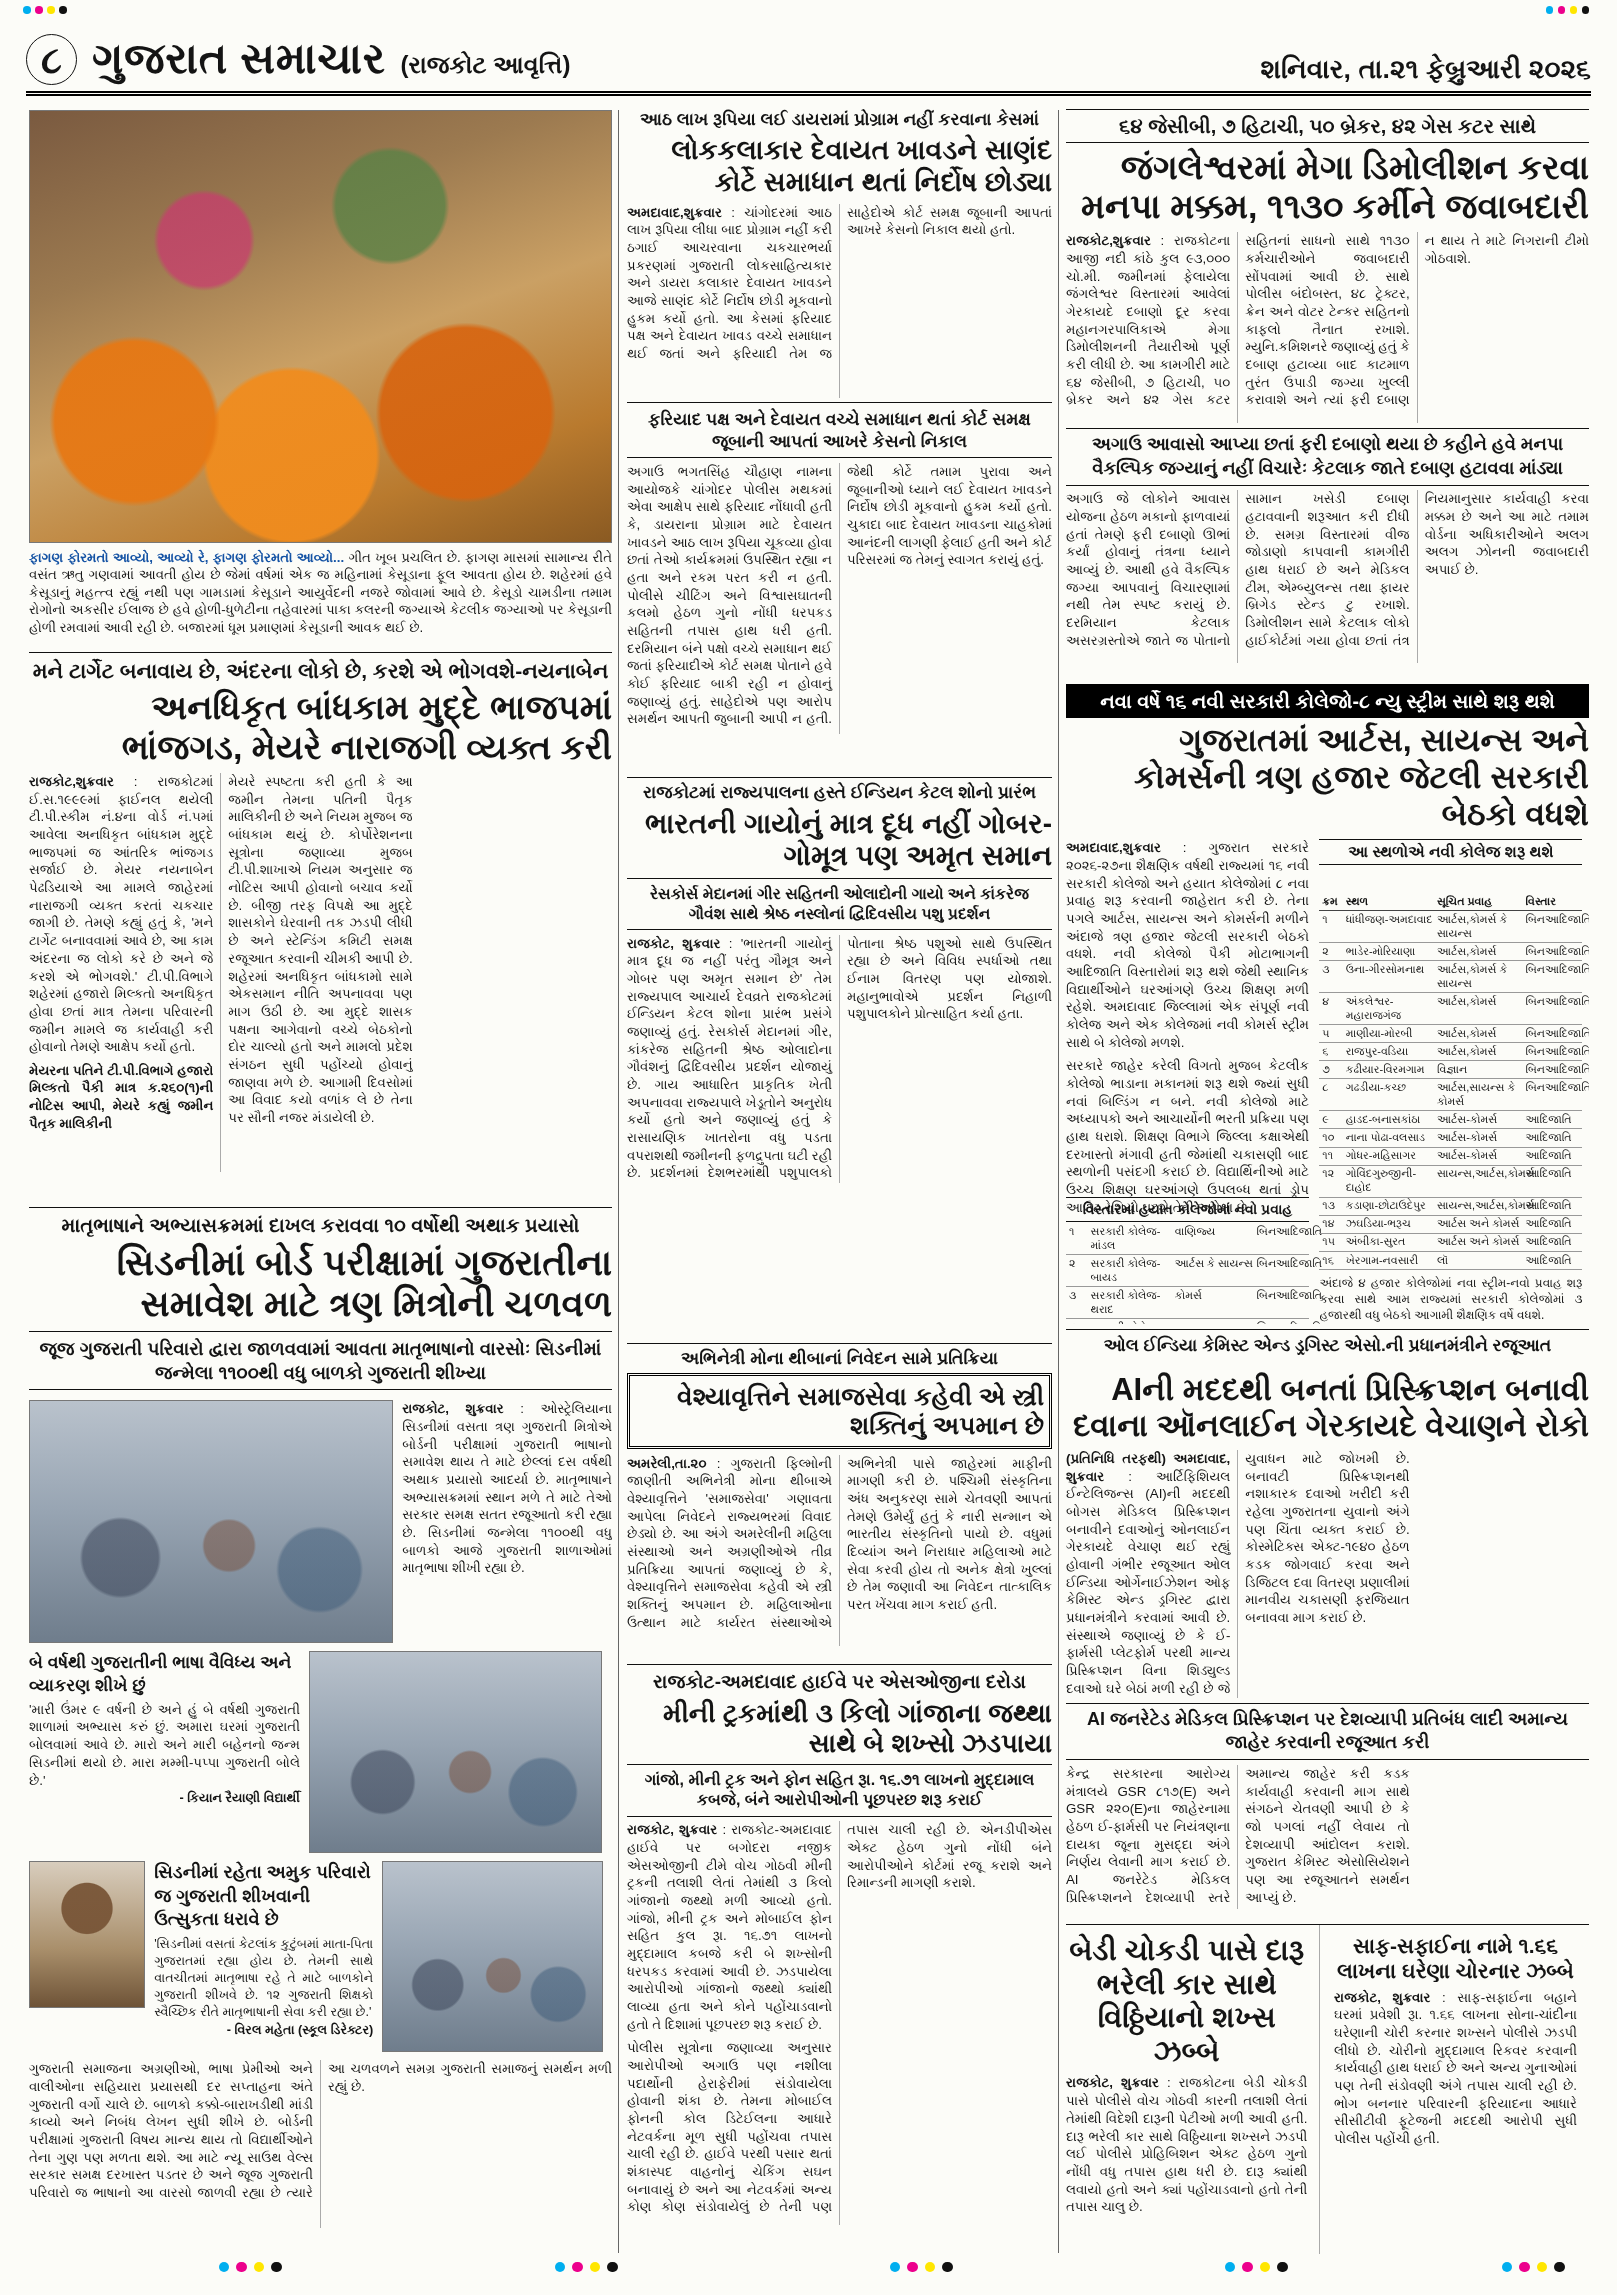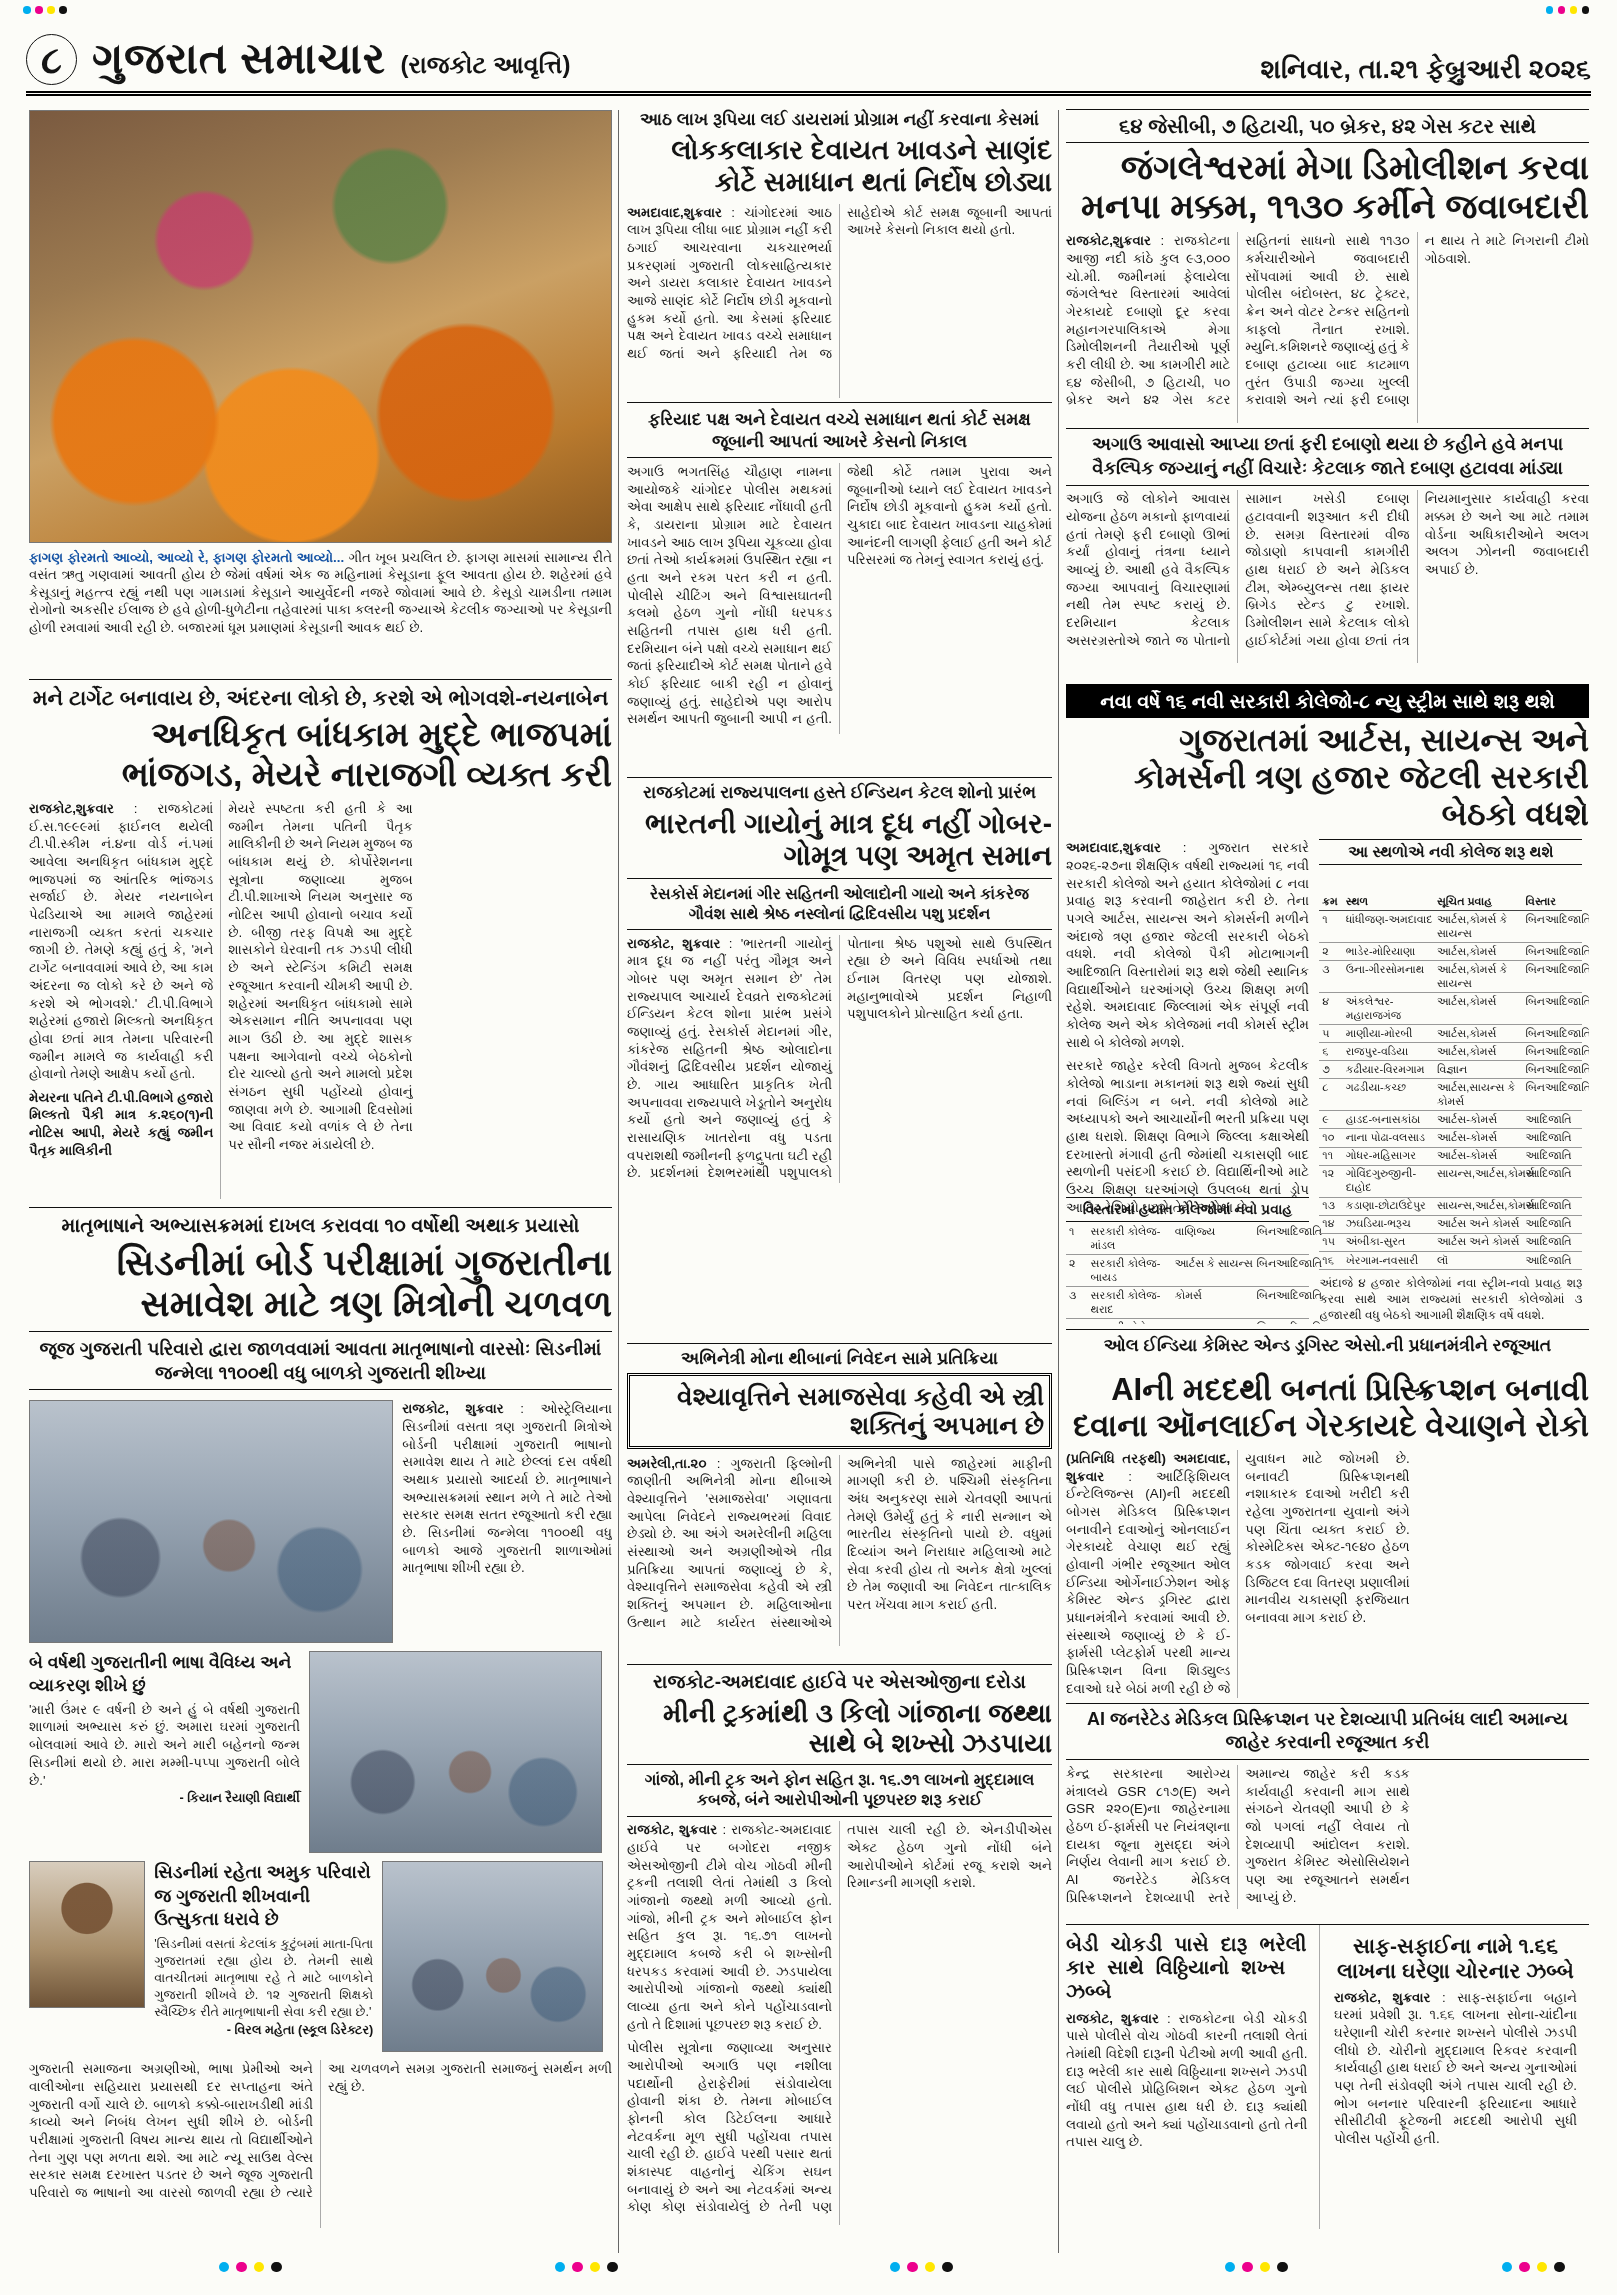--- a/index.html
+++ b/index.html
@@ -121,21 +121,21 @@
     <div class="body-text cols-3" style="height:191px;">
       <p><span class="dateline">રાજકોટ,શુક્રવાર</span> :
          <span>રાજકોટના આજી નદી કાંઠે કુલ ૯૩,૦૦૦ ચો.મી. જમીનમાં ફેલાયેલા જંગલેશ્વર વિસ્તારમાં આવેલાં ગેરકાયદે દબાણો દૂર કરવા મહાનગરપાલિકાએ મેગા ડિમોલીશનની તૈયારીઓ પૂર્ણ કરી લીધી છે. આ કામગીરી માટે ૬૪ જેસીબી, ૭ હિટાચી, ૫૦ બ્રેકર અને ૪૨ ગેસ કટર સહિતનાં સાધનો સાથે ૧૧૩૦ કર્મચારીઓને જવાબદારી સોંપવામાં આવી છે. સાથે પોલીસ બંદોબસ્ત, ૪૮ ટ્રેક્ટર, ક્રેન અને વોટર ટેન્કર સહિતનો કાફલો તૈનાત રખાશે. મ્યુનિ.કમિશનરે જણાવ્યું હતું કે દબાણ હટાવ્યા બાદ કાટમાળ તુરંત ઉપાડી જગ્યા ખુલ્લી કરાવાશે અને ત્યાં ફરી દબાણ ન થાય તે માટે નિગરાની ટીમો ગોઠવાશે.</span></p>
     </div>
     <div class="subhead" style="font-size:18px;">અગાઉ આવાસો આપ્યા છતાં ફરી દબાણો થયા છે કહીને હવે મનપા વૈકલ્પિક જગ્યાનું નહીં વિચારેઃ કેટલાક જાતે દબાણ હટાવવા માંડ્યા</div>
     <div class="body-text cols-3" style="height:173px;">
       <p>અગાઉ જે લોકોને આવાસ યોજના હેઠળ મકાનો ફાળવાયાં હતાં તેમણે ફરી દબાણો ઊભાં કર્યાં હોવાનું તંત્રના ધ્યાને આવ્યું છે. આથી હવે વૈકલ્પિક જગ્યા આપવાનું વિચારણામાં નથી તેમ સ્પષ્ટ કરાયું છે. દરમિયાન કેટલાક અસરગ્રસ્તોએ જાતે જ પોતાનો સામાન ખસેડી દબાણ હટાવવાની શરૂઆત કરી દીધી છે. સમગ્ર વિસ્તારમાં વીજ જોડાણો કાપવાની કામગીરી હાથ ધરાઈ છે અને મેડિકલ ટીમ, એમ્બ્યુલન્સ તથા ફાયર બ્રિગેડ સ્ટેન્ડ ટુ રખાશે. ડિમોલીશન સામે કેટલાક લોકો હાઈકોર્ટમાં ગયા હોવા છતાં તંત્ર નિયમાનુસાર કાર્યવાહી કરવા મક્કમ છે અને આ માટે તમામ વોર્ડના અધિકારીઓને અલગ અલગ ઝોનની જવાબદારી અપાઈ છે.</p>
     </div>
   </section>
 
-  <section class="art topline" style="left:29px;top:679px;width:583px;height:531px;">
+  <section class="art topline" style="left:29px;top:652px;width:583px;height:531px;">
     <div class="kicker" style="font-size:21px;padding-top:4.6px;">મને ટાર્ગેટ બનાવાય છે, અંદરના લોકો છે, કરશે એ ભોગવશે-નયનાબેન</div>
     <h2 class="hl" style="font-size:34px;">અનધિકૃત બાંધકામ મુદ્દે ભાજપમાં ભાંજગડ, મેયરે નારાજગી વ્યક્ત કરી</h2>
     <div class="body-text cols-3" style="height:399px;">
       <p><span class="dateline">રાજકોટ,શુક્રવાર</span> :
          <span>રાજકોટમાં ઈ.સ.૧૯૯૯માં ફાઈનલ થયેલી ટી.પી.સ્કીમ નં.૪ના વોર્ડ નં.૫માં આવેલા અનધિકૃત બાંધકામ મુદ્દે ભાજપમાં જ આંતરિક ભાંજગડ સર્જાઈ છે. મેયર નયનાબેન પેઢડિયાએ આ મામલે જાહેરમાં નારાજગી વ્યક્ત કરતાં ચકચાર જાગી છે. તેમણે કહ્યું હતું કે, 'મને ટાર્ગેટ બનાવવામાં આવે છે, આ કામ અંદરના જ લોકો કરે છે અને જે કરશે એ ભોગવશે.' ટી.પી.વિભાગે શહેરમાં હજારો મિલ્કતો અનધિકૃત હોવા છતાં માત્ર તેમના પરિવારની જમીન મામલે જ કાર્યવાહી કરી હોવાનો તેમણે આક્ષેપ કર્યો હતો.</span></p>
       <p class="inset-bold">મેયરના પતિને ટી.પી.વિભાગે હજારો મિલ્કતો પૈકી માત્ર ક.૨૬૦(૧)ની નોટિસ આપી, મેયરે કહ્યું જમીન પૈતૃક માલિકીની</p>
       <p>મેયરે સ્પષ્ટતા કરી હતી કે આ જમીન તેમના પતિની પૈતૃક માલિકીની છે અને નિયમ મુજબ જ બાંધકામ થયું છે. કોર્પોરેશનના સૂત્રોના જણાવ્યા મુજબ ટી.પી.શાખાએ નિયમ અનુસાર જ નોટિસ આપી હોવાનો બચાવ કર્યો છે. બીજી તરફ વિપક્ષે આ મુદ્દે શાસકોને ઘેરવાની તક ઝડપી લીધી છે અને સ્ટેન્ડિંગ કમિટી સમક્ષ રજૂઆત કરવાની ચીમકી આપી છે. શહેરમાં અનધિકૃત બાંધકામો સામે એકસમાન નીતિ અપનાવવા પણ માગ ઉઠી છે. આ મુદ્દે શાસક પક્ષના આગેવાનો વચ્ચે બેઠકોનો દોર ચાલ્યો હતો અને મામલો પ્રદેશ સંગઠન સુધી પહોંચ્યો હોવાનું જાણવા મળે છે. આગામી દિવસોમાં આ વિવાદ કયો વળાંક લે છે તેના પર સૌની નજર મંડાયેલી છે.</p>
     </div>
   </section>
 
@@ -385,21 +385,21 @@
     </div>
     <div class="subhead" style="font-size:18px;">AI જનરેટેડ મેડિકલ પ્રિસ્ક્રિપ્શન પર દેશવ્યાપી પ્રતિબંધ લાદી અમાન્ય જાહેર કરવાની રજૂઆત કરી</div>
     <div class="body-text cols-3" style="height:144px;">
       <p>કેન્દ્ર સરકારના આરોગ્ય મંત્રાલયે GSR ૮૧૭(E) અને GSR ૨૨૦(E)ના જાહેરનામા હેઠળ ઈ-ફાર્મસી પર નિયંત્રણના દાયકા જૂના મુસદ્દા અંગે નિર્ણય લેવાની માગ કરાઈ છે. AI જનરેટેડ મેડિકલ પ્રિસ્ક્રિપ્શનને દેશવ્યાપી સ્તરે અમાન્ય જાહેર કરી કડક કાર્યવાહી કરવાની માગ સાથે સંગઠને ચેતવણી આપી છે કે જો પગલાં નહીં લેવાય તો દેશવ્યાપી આંદોલન કરાશે. ગુજરાત કેમિસ્ટ એસોસિયેશને પણ આ રજૂઆતને સમર્થન આપ્યું છે.</p>
     </div>
   </section>
 
   <section class="art topline" style="left:1066px;top:1924px;width:523px;height:330px;">
     <div style="display:flex;gap:14px;">
       <div style="width:254px;border-right:0.6px solid #aaa;padding-right:11.6px;">
-        <h3 class="hl" style="font-size:20px;text-align:left;padding-top:4.6px;font-family:Liberation Mono, monospace;">બેડી ચોકડી પાસે દારૂ ભરેલી કાર સાથે વિઠ્ઠિયાનો શખ્સ ઝબ્બે</h3>
+        <h3 class="hl" style="font-size:29px;text-align:center;padding-top:4.6px;">બેડી ચોકડી પાસે દારૂ ભરેલી કાર સાથે વિઠ્ઠિયાનો શખ્સ ઝબ્બે</h3>
         <div class="body-text" style="height:219px;">
           <p><span class="dateline">રાજકોટ, શુક્રવાર</span> :
              <span>રાજકોટના બેડી ચોકડી પાસે પોલીસે વોચ ગોઠવી કારની તલાશી લેતાં તેમાંથી વિદેશી દારૂની પેટીઓ મળી આવી હતી. દારૂ ભરેલી કાર સાથે વિઠ્ઠિયાના શખ્સને ઝડપી લઈ પોલીસે પ્રોહિબિશન એક્ટ હેઠળ ગુનો નોંધી વધુ તપાસ હાથ ધરી છે. દારૂ ક્યાંથી લવાયો હતો અને ક્યાં પહોંચાડવાનો હતો તેની તપાસ ચાલુ છે.</span></p>
         </div>
       </div>
       <div style="width:243px;">
         <h3 class="hl" style="font-size:21px;text-align:center;padding-top:4.6px;">સાફ-સફાઈના નામે ૧.૬૬ લાખના ઘરેણા ચોરનાર ઝબ્બે</h3>
         <div class="body-text" style="height:219px;">
           <p><span class="dateline">રાજકોટ, શુક્રવાર</span> :
              <span>સાફ-સફાઈના બહાને ઘરમાં પ્રવેશી રૂા. ૧.૬૬ લાખના સોના-ચાંદીના ઘરેણાની ચોરી કરનાર શખ્સને પોલીસે ઝડપી લીધો છે. ચોરીનો મુદ્દામાલ રિકવર કરવાની કાર્યવાહી હાથ ધરાઈ છે અને અન્ય ગુનાઓમાં પણ તેની સંડોવણી અંગે તપાસ ચાલી રહી છે. ભોગ બનનાર પરિવારની ફરિયાદના આધારે સીસીટીવી ફૂટેજની મદદથી આરોપી સુધી પોલીસ પહોંચી હતી.</span></p>

